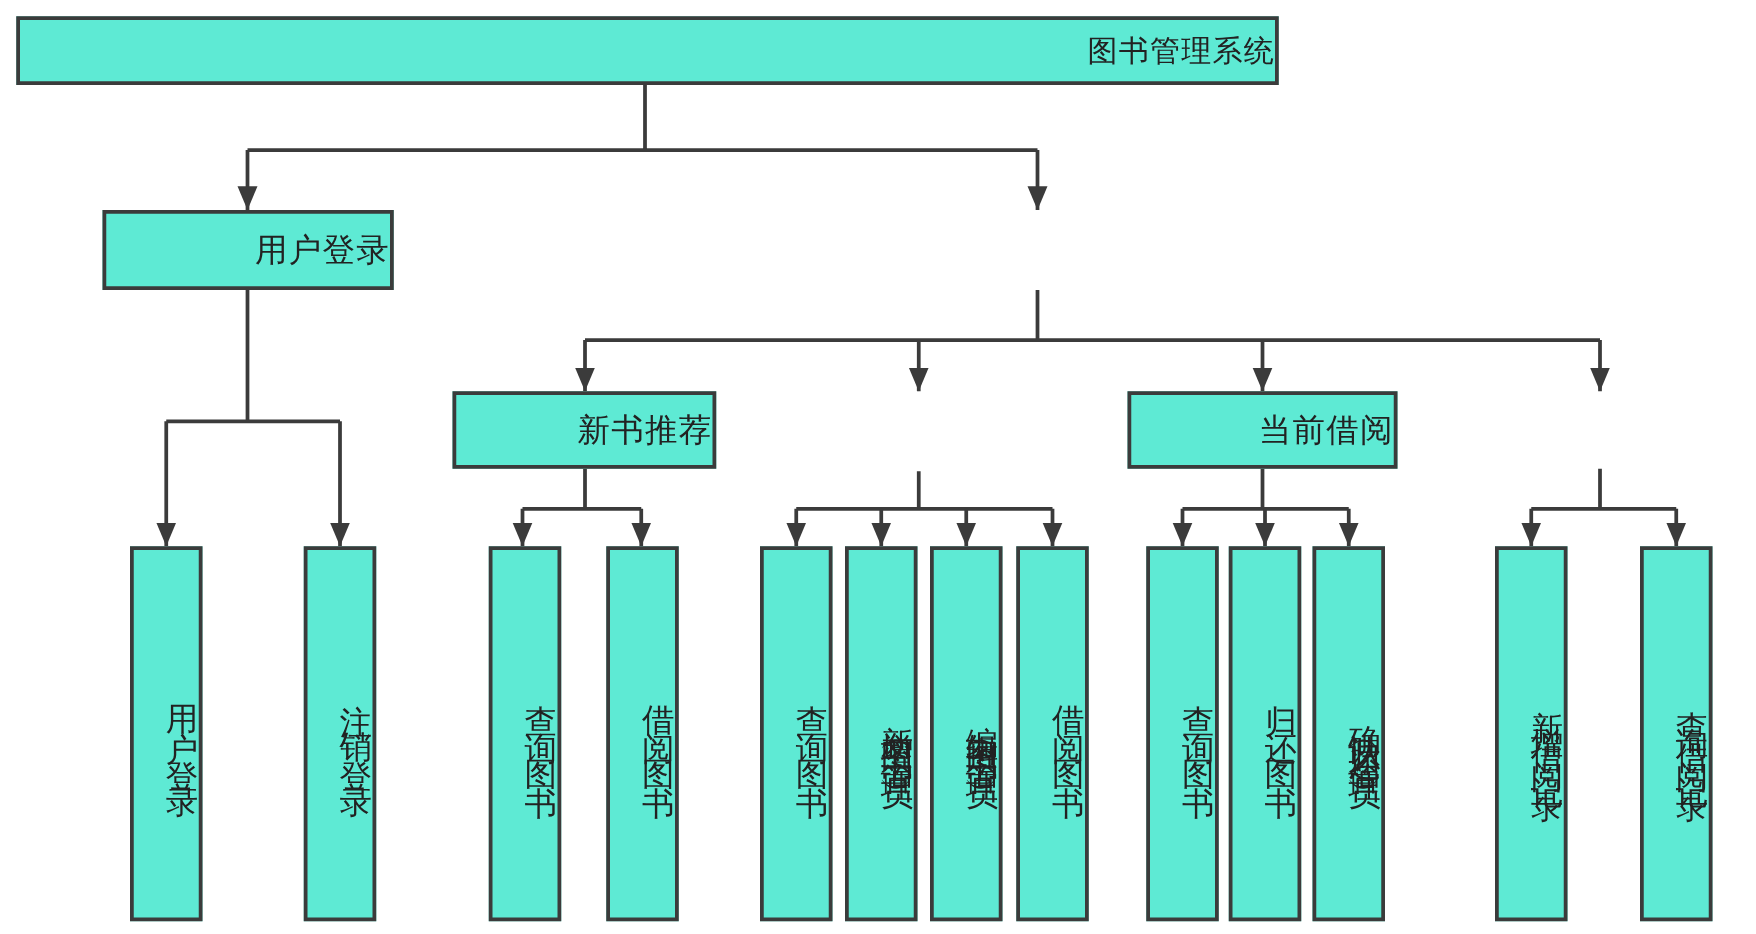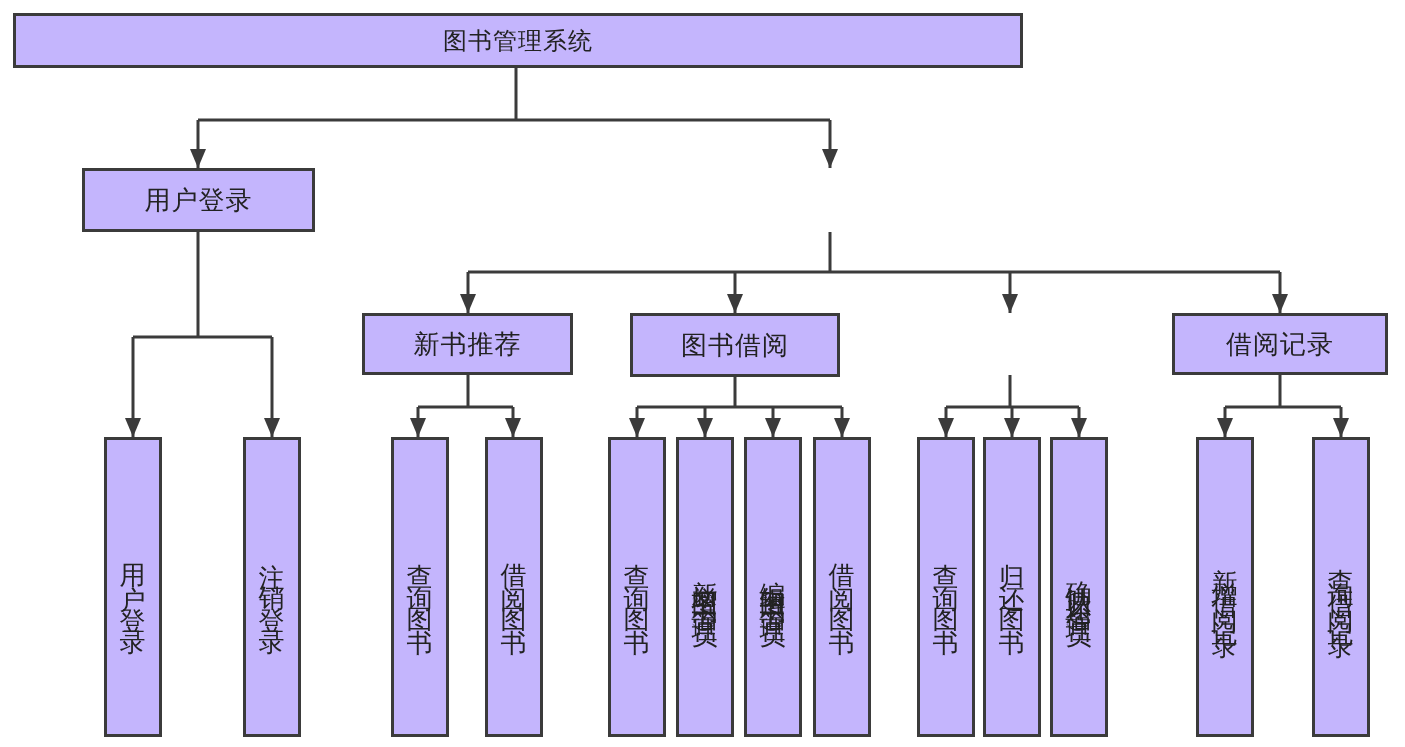--- a/index.html
+++ b/index.html
@@ -12,23 +12,23 @@
   body{font-family:"Liberation Sans","DejaVu Sans",sans-serif;}
   .canvas{
     position:relative;width:1405px;height:747px;background:var(--bg);
     overflow:hidden;color:var(--text);
   }
   svg.connectors{position:absolute;left:0;top:0;z-index:1;}
   svg.connectors path.ln{stroke:var(--line);stroke-width:3;fill:none;}
   svg.connectors path.ar{stroke:var(--line);stroke-width:3;fill:none;}
   svg.connectors marker path{fill:var(--line);stroke:none;}
   .box{
-    position:absolute;box-sizing:border-box;background:#c4b5fd;
+    position:absolute;box-sizing:border-box;background:#5eead4;
     border:3px solid var(--line);z-index:2;
-    display:flex;align-items:center;justify-content:center;
+    display:flex;align-items:center;justify-content:flex-end;
   }
   .box.h span{font-size:26px;color:var(--text);letter-spacing:1px;white-space:nowrap;}
   .box.h.root span{font-size:24px;}
   .box.v{top:437px;width:58px;height:300px;}
   .vt{
     writing-mode:vertical-rl;text-orientation:mixed;
     font-size:26px;color:var(--text);line-height:1;white-space:nowrap;
   }
   .v4{letter-spacing:22px;}
   .v6{letter-spacing:13px;}
@@ -83,25 +83,22 @@
     <span>图书管理系统</span>
   </div>
 
   <div class="box h" style="left:82px;top:168px;width:233px;height:64px">
     <span>用户登录</span>
   </div>
 
   <div class="box h" style="left:362px;top:313px;width:211px;height:62px">
     <span>新书推荐</span>
   </div>
-  <div class="box h" style="left:630px;top:313px;width:210px;height:64px">
-    <span>图书借阅</span>
-  </div>
-  <div class="box h" style="left:1172px;top:313px;width:216px;height:62px">
-    <span>借阅记录</span>
+  <div class="box h" style="left:902px;top:313px;width:216px;height:62px">
+    <span>当前借阅</span>
   </div>
 
   <div class="box v" style="left:104px">
     <span class="vt v4">用户登录</span>
   </div>
   <div class="box v" style="left:243px">
     <span class="vt v4">注销登录</span>
   </div>
 
   <div class="box v" style="left:391px">

